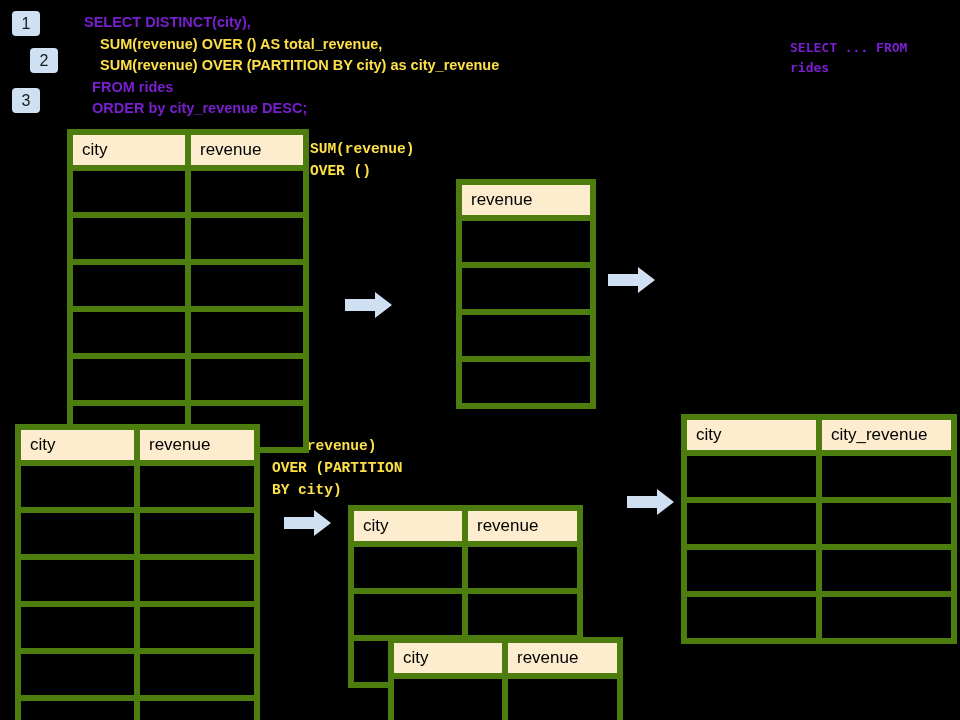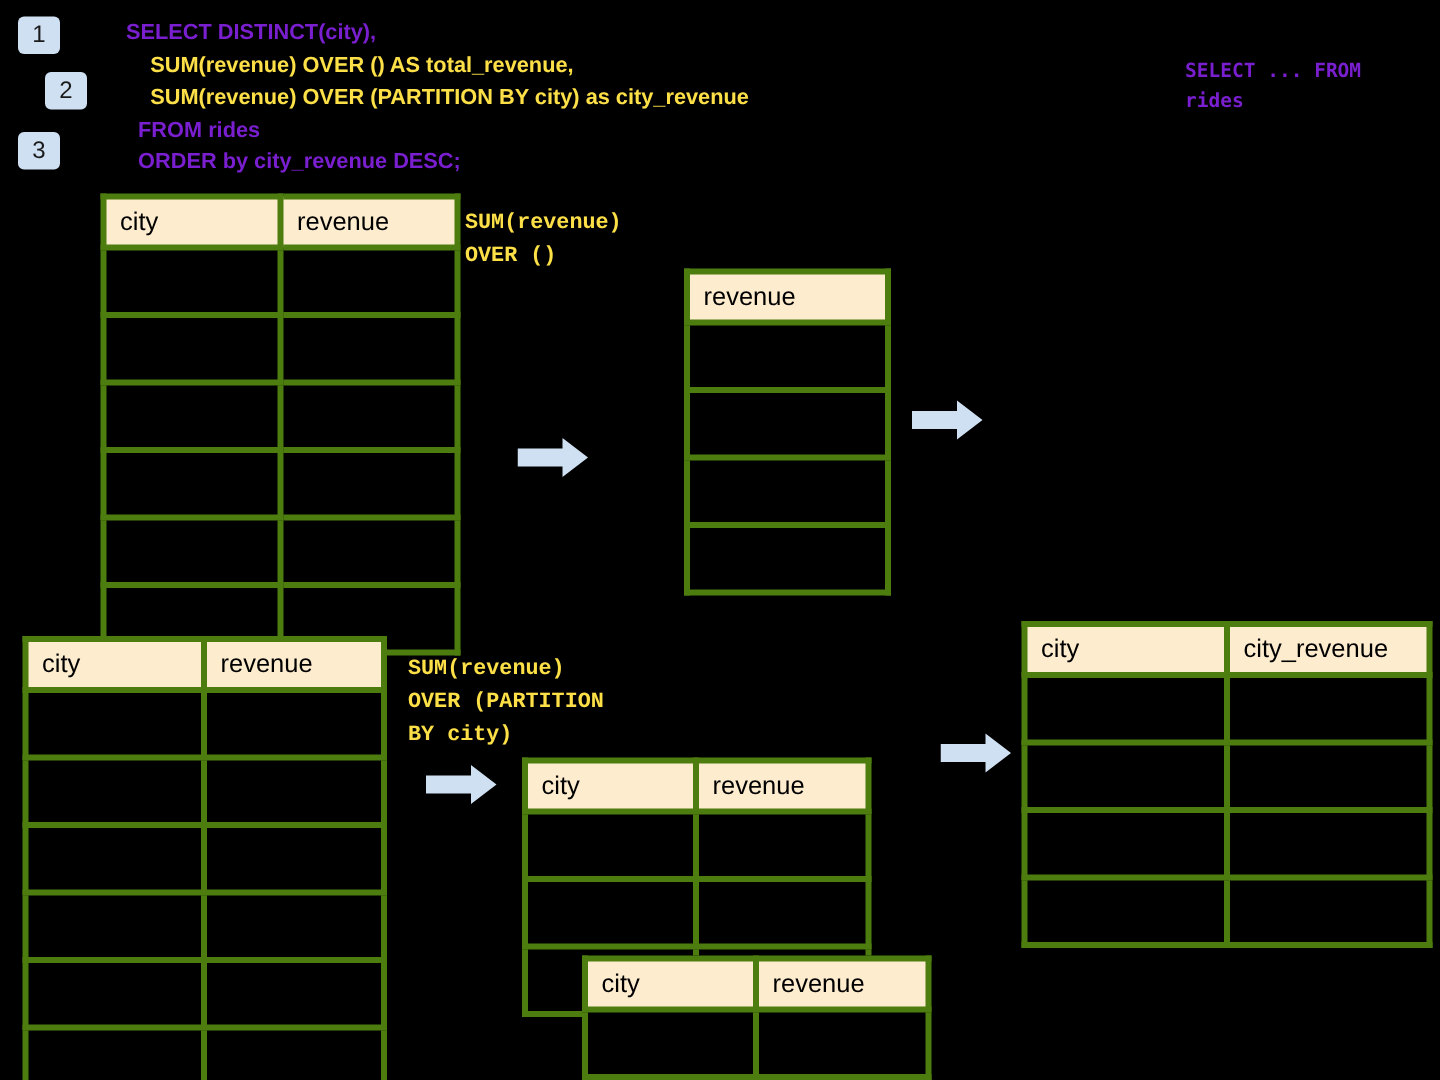--- a/index.html
+++ b/index.html
@@ -67,21 +67,21 @@
   }
 
   
   .tbl {
     position: absolute;
     border-collapse: collapse;
     table-layout: fixed;
     background: #000000;
   }
   .tbl th, .tbl td {
-    border: 4px solid #4d7c0f;
+    border: 6px solid #4d7c0f;
     padding: 0;
     margin: 0;
   }
   .tbl th {
     background: #fdeccd;
     color: #000000;
     font-family: "Liberation Sans", sans-serif;
     font-size: 17px;
     font-weight: normal;
     text-align: left;

